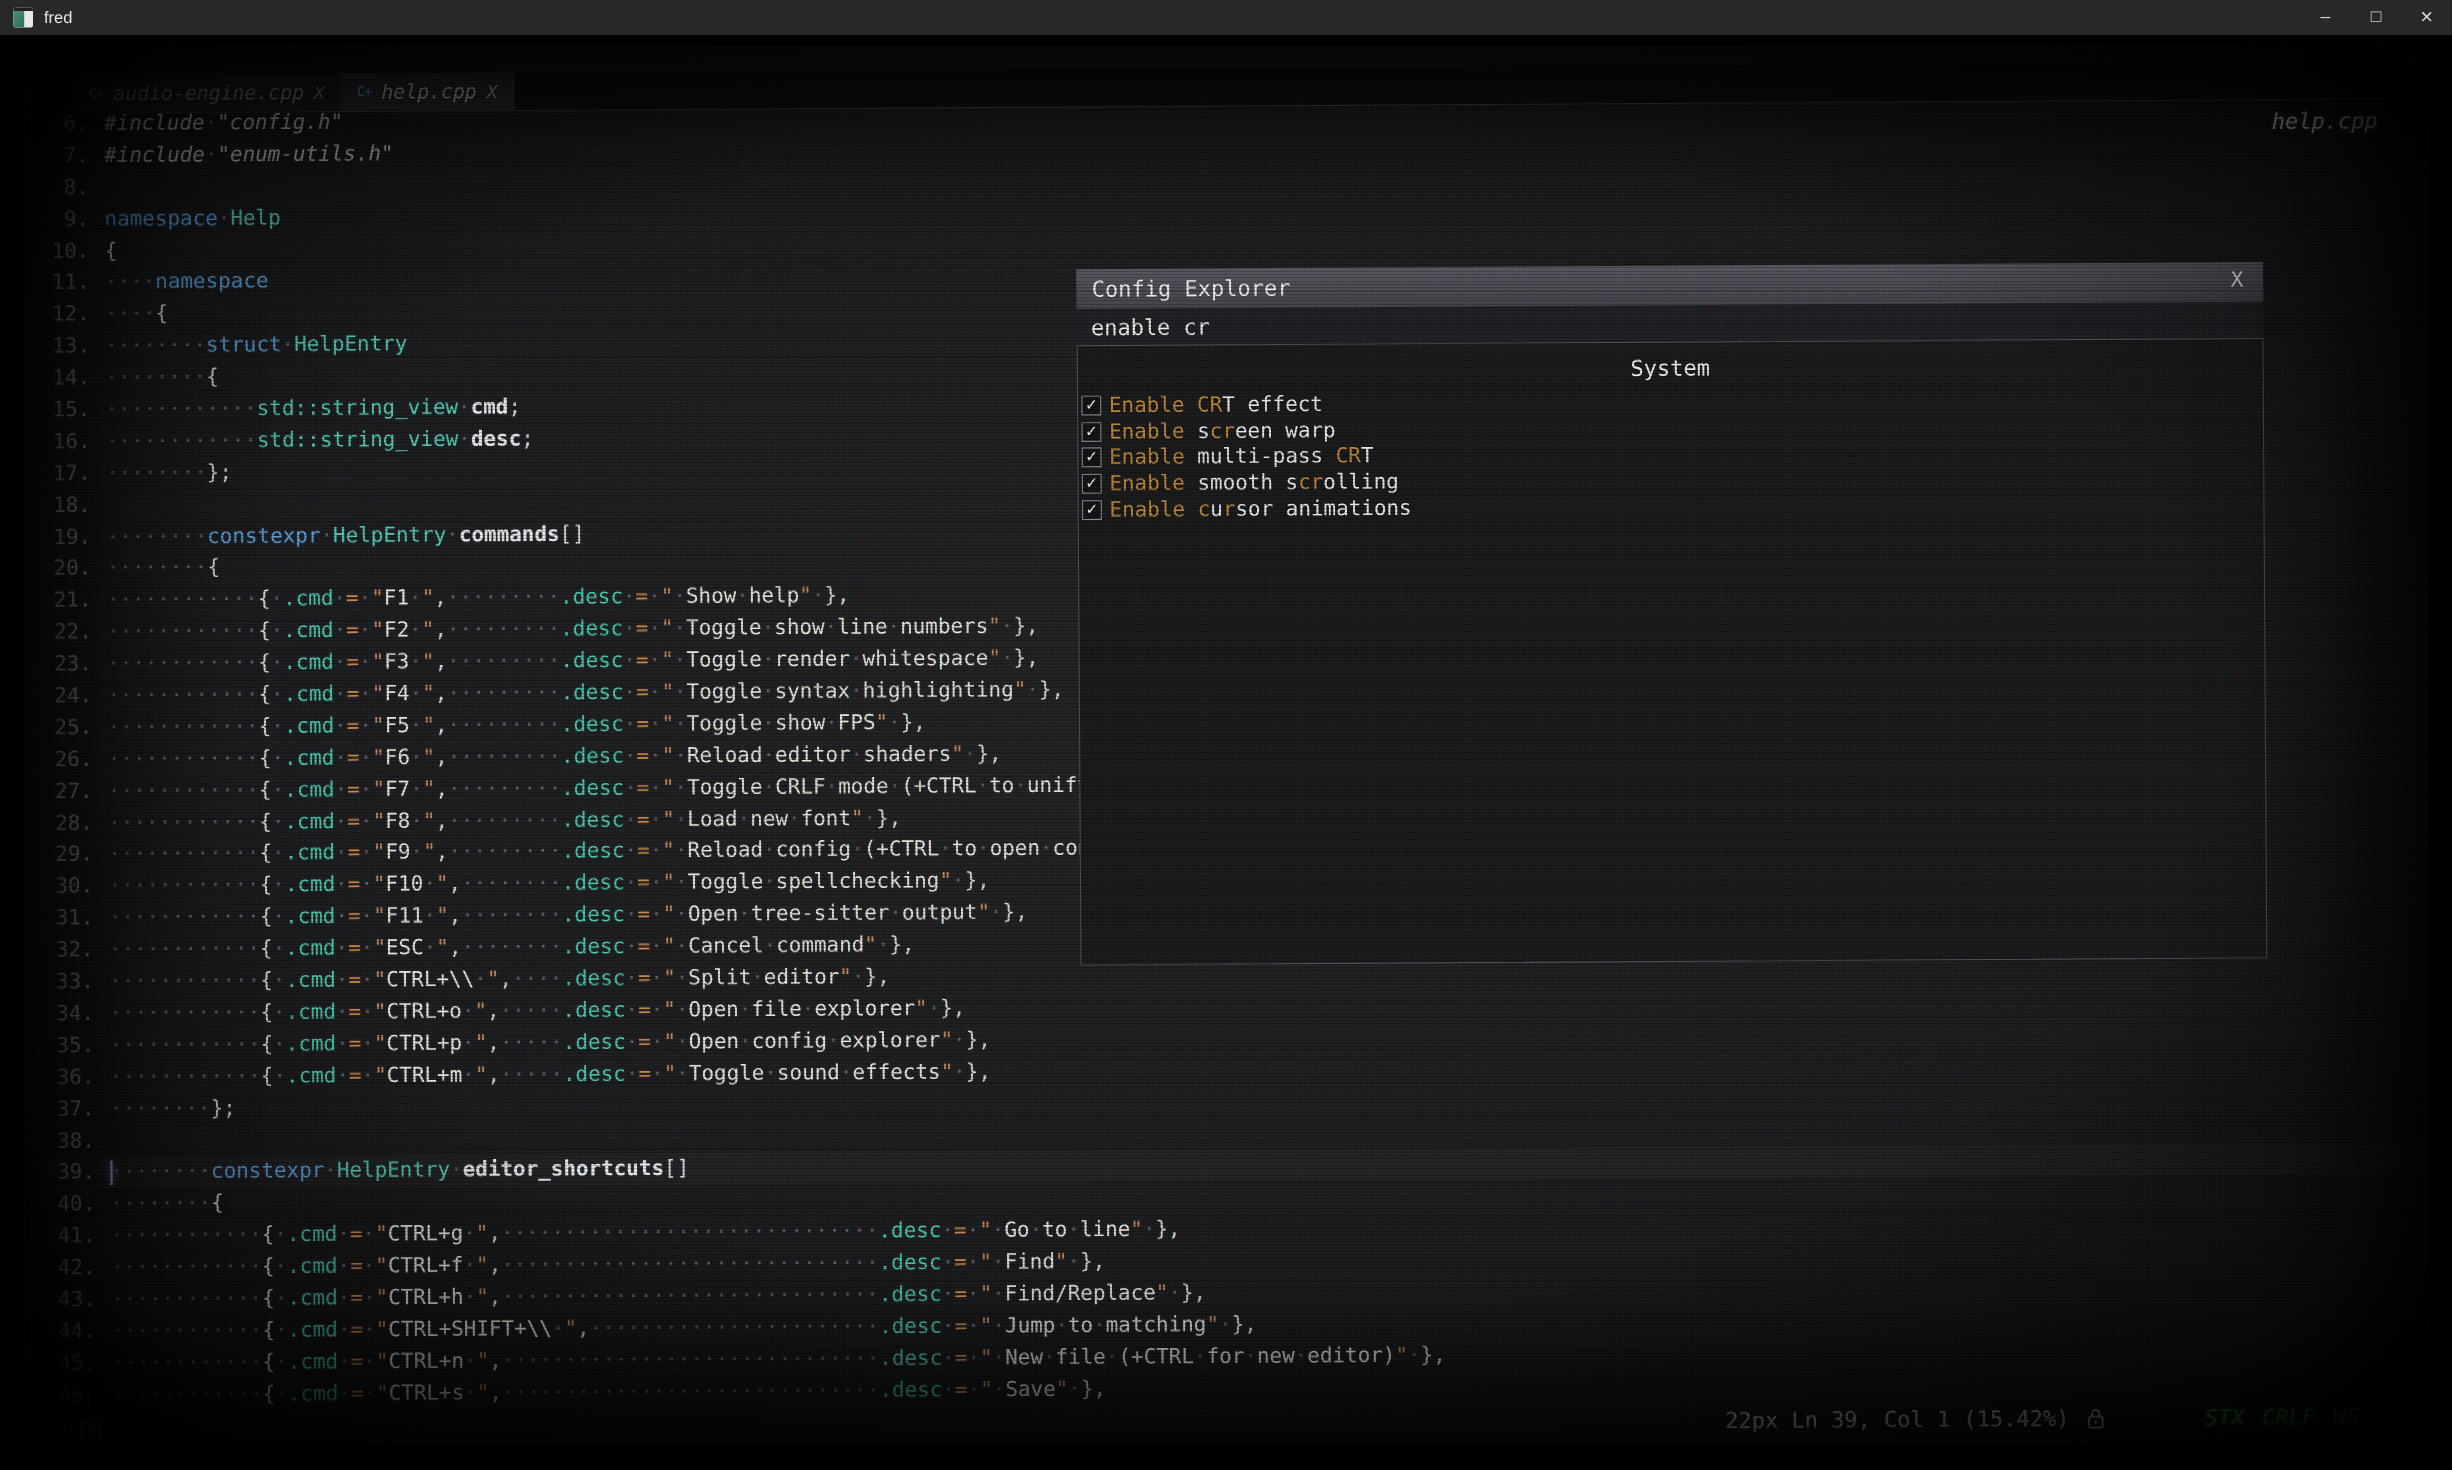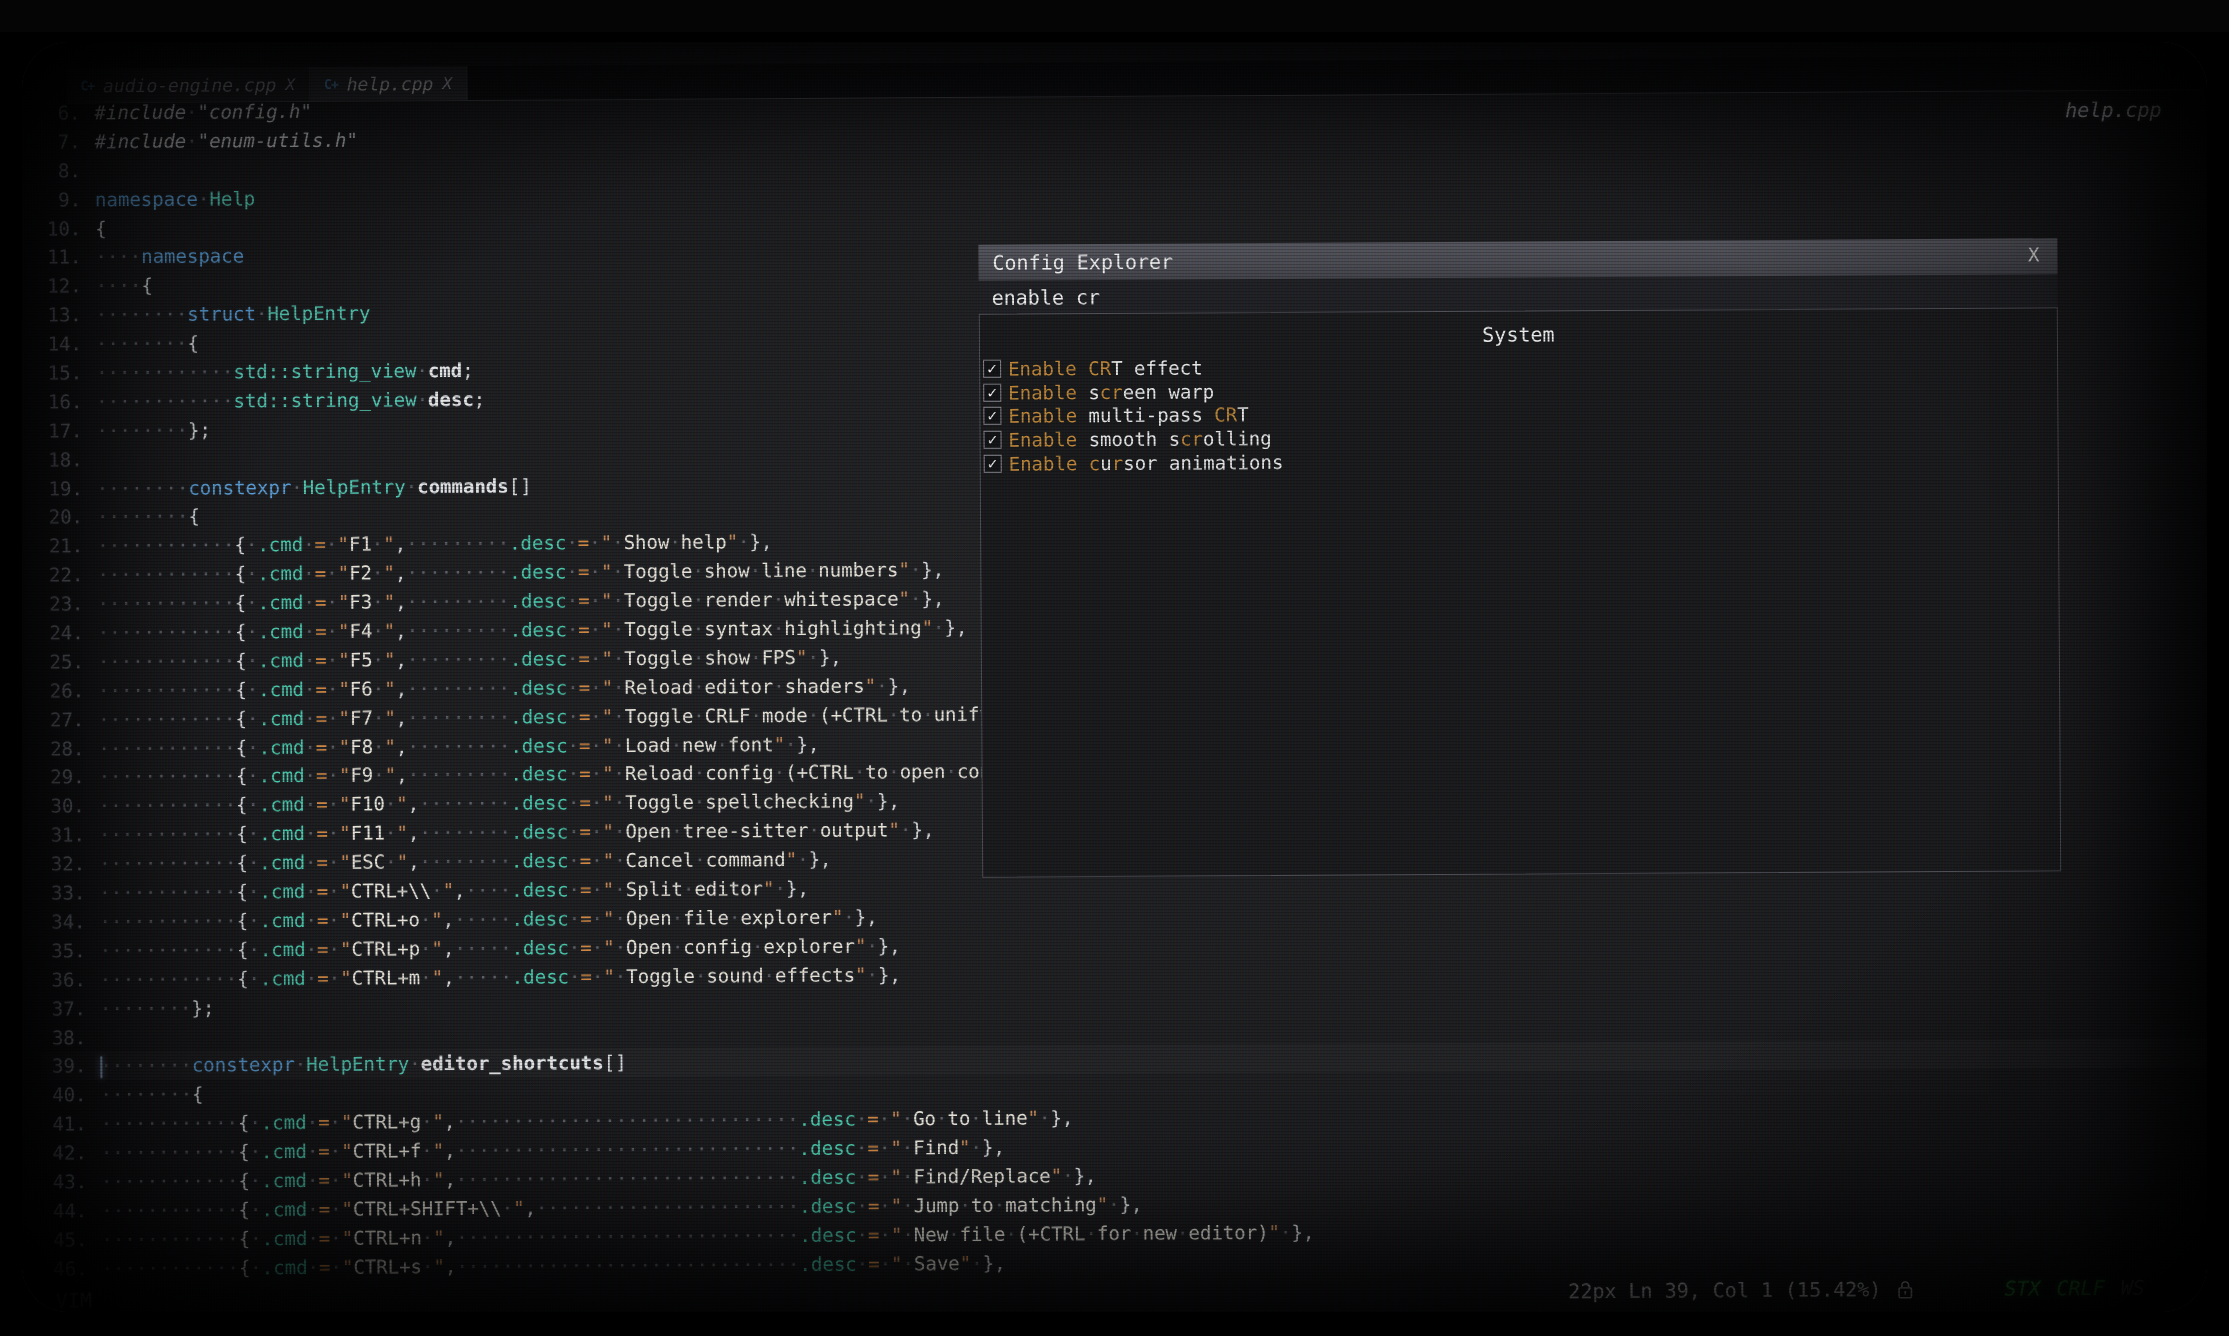--- a/index.html
+++ b/index.html
@@ -76,20 +76,29 @@
   .lock{display:flex;align-items:center;}
   .flags{display:flex;gap:16px;margin-left:76px;font-style:italic;}
   .flag{color:#35cc45;text-shadow:0 0 5px rgba(60,220,80,.55);}
   .flag.off{color:#85927f;text-shadow:none;}
 </style>
 </head>
 <body>
 
 <div class="window">
 
+  <div class="titlebar">
+    <div class="app-icon"></div>
+    <div class="win-title">fred</div>
+    <div class="win-buttons">
+      <div class="win-btn">–</div>
+      <div class="win-btn">□</div>
+      <div class="win-btn close">×</div>
+    </div>
+  </div>
 
   <div class="screen">
     <div class="crt">
       <div class="warp">
 
         <div class="tabbar">
             <div class="tab">
               <span class="tab-icon">C+</span>
               <span class="tab-label">audio-engine.cpp</span>
               <span class="tab-close">X</span>

